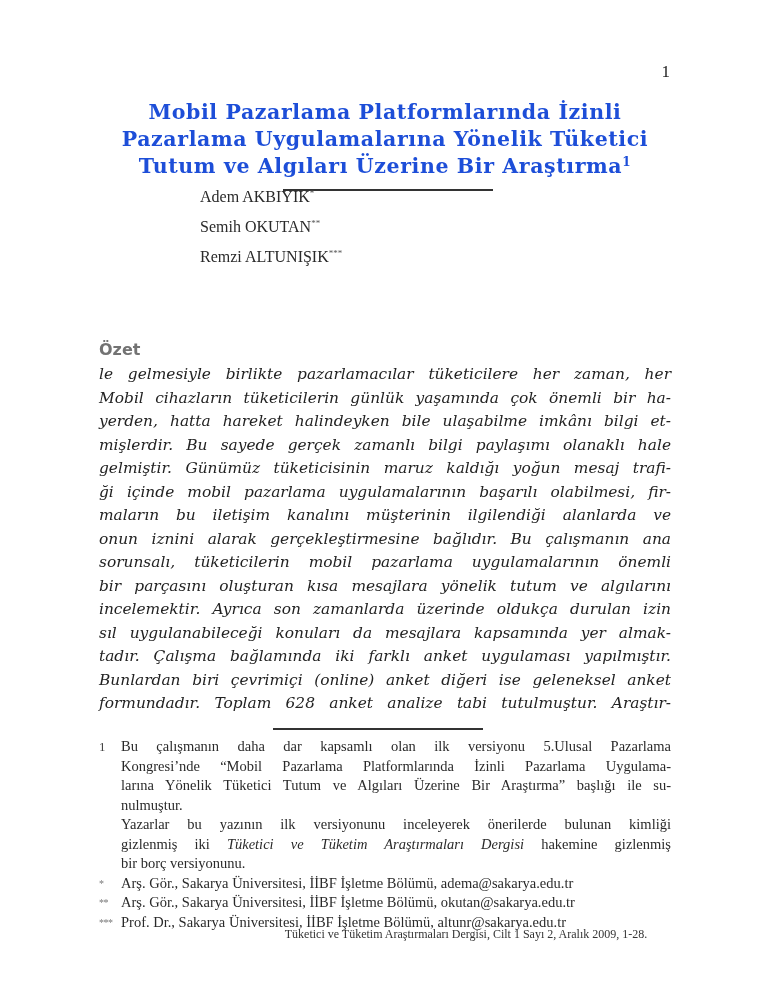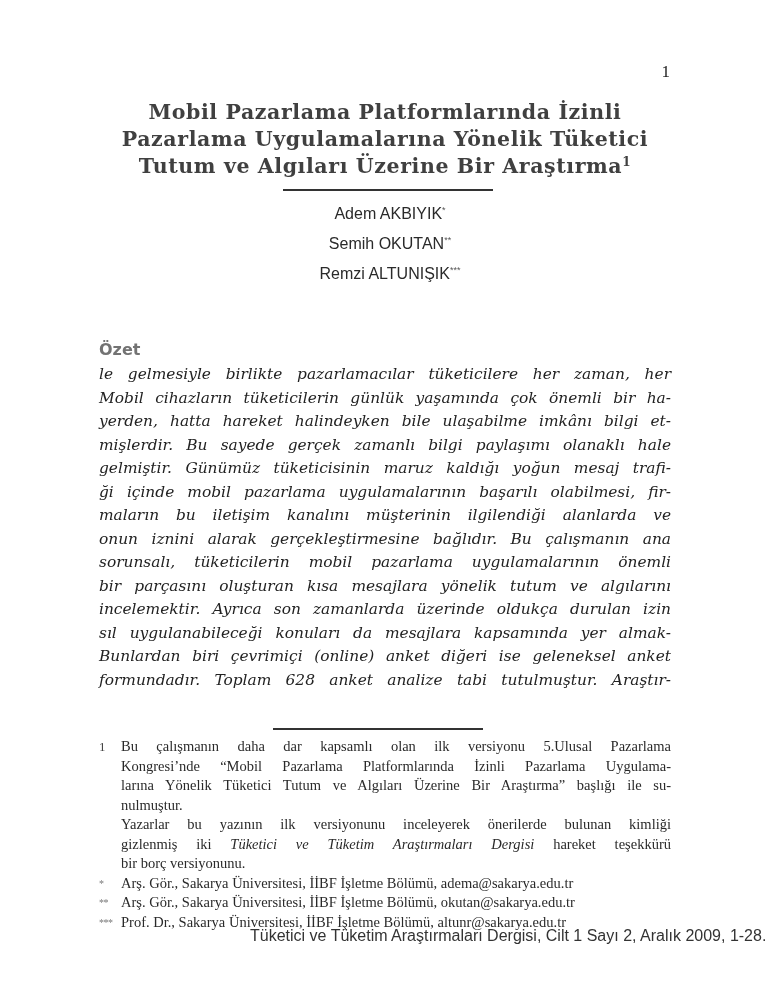--- a/index.html
+++ b/index.html
@@ -31,44 +31,43 @@
       left: 90px;
       width: 590px;
       text-align: center;
     }
     .title-line {
       font-family: "DejaVu Serif", serif;
       font-weight: bold;
       font-size: 20.5px;
       line-height: 27px;
       letter-spacing: 0.6px;
-      color: #404040;
+      color: #1d4ed8;
       white-space: nowrap;
     }
     .title-line sup {
       font-size: 12px;
       font-weight: bold;
       vertical-align: 7px;
       line-height: 0;
     }
     .title-rule {
       position: absolute;
       top: 189px;
       left: 283px;
       width: 210px;
       height: 0;
       border-top: 2px solid #333;
     }
     .authors {
       position: absolute;
-      top: 203px;
+      top: 186px;
       left: 200px;
       width: 380px;
-      text-align: center;
-      font-family: Liberation Sans, sans-serif;
+      font-family: Liberation Serif, serif;
       font-size: 16px;
       color: #2a2a2a;
     }
     .author {
       height: 30px;
       line-height: 22px;
     }
     .author sup {
       font-size: 9px;
       vertical-align: 6px;
@@ -151,23 +150,23 @@
       text-align-last: left;
     }
     .fn-text-line em {
       font-style: italic;
     }
     .journal-footer {
       position: absolute;
       top: 927px;
       left: 250px;
       width: 432px;
-      text-align: right;
-      font-family: Liberation Sans, sans-serif;
-      font-size: 16px;
+      text-align: center;
+      font-family: Liberation Serif, serif;
+      font-size: 12px;
       color: #333;
       white-space: nowrap;
     }
   </style>
 </head>
 <body>
 
 <div class="page-number">1</div>
 
 <div class="title-block">
@@ -192,37 +191,38 @@
   <span class="abs-line">yerden, hatta hareket halindeyken bile ulaşabilme imkânı bilgi et-</span>
   <span class="abs-line">mişlerdir. Bu sayede gerçek zamanlı bilgi paylaşımı olanaklı hale</span>
   <span class="abs-line">gelmiştir. Günümüz tüketicisinin maruz kaldığı yoğun mesaj trafi-</span>
   <span class="abs-line">ği içinde mobil pazarlama uygulamalarının başarılı olabilmesi, fir-</span>
   <span class="abs-line">maların bu iletişim kanalını müşterinin ilgilendiği alanlarda ve</span>
   <span class="abs-line">onun iznini alarak gerçekleştirmesine bağlıdır. Bu çalışmanın ana</span>
   <span class="abs-line">sorunsalı, tüketicilerin mobil pazarlama uygulamalarının önemli</span>
   <span class="abs-line">bir parçasını oluşturan kısa mesajlara yönelik tutum ve algılarını</span>
   <span class="abs-line">incelemektir. Ayrıca son zamanlarda üzerinde oldukça durulan izin</span>
   <span class="abs-line">sıl uygulanabileceği konuları da mesajlara kapsamında yer almak-</span>
+  <span class="abs-line">tadır. Çalışma bağlamında iki farklı anket uygulaması yapılmıştır.</span>
   <span class="abs-line">Bunlardan biri çevrimiçi (online) anket diğeri ise geleneksel anket</span>
   <span class="abs-line last">formundadır. Toplam 628 anket analize tabi tutulmuştur. Araştır-</span>
 </div>
 
 <div class="footnote-rule"></div>
 
 <div class="footnotes">
   <div class="fn">
     <span class="fn-marker">1</span>
     <span class="fn-text-line">Bu çalışmanın daha dar kapsamlı olan ilk versiyonu 5.Ulusal Pazarlama</span>
     <span class="fn-text-line">Kongresi’nde “Mobil Pazarlama Platformlarında İzinli Pazarlama Uygulama-</span>
     <span class="fn-text-line">larına Yönelik Tüketici Tutum ve Algıları Üzerine Bir Araştırma” başlığı ile su-</span>
     <span class="fn-text-line left">nulmuştur.</span>
   </div>
   <div class="fn">
     <span class="fn-text-line">Yazarlar bu yazının ilk versiyonunu inceleyerek önerilerde bulunan kimliği</span>
-    <span class="fn-text-line"><span>gizlenmiş iki </span><em>Tüketici ve Tüketim Araştırmaları Dergisi</em><span> hareket teşekkürü</span></span>
+    <span class="fn-text-line"><span>gizlenmiş iki </span><em>Tüketici ve Tüketim Araştırmaları Dergisi</em><span> hakemine gizlenmiş</span></span>
     <span class="fn-text-line left">bir borç versiyonunu.</span>
   </div>
   <div class="fn">
     <span class="fn-marker star">*</span>
     <span class="fn-text-line left">Arş. Gör., Sakarya Üniversitesi, İİBF İşletme Bölümü, adema@sakarya.edu.tr</span>
   </div>
   <div class="fn">
     <span class="fn-marker star">**</span>
     <span class="fn-text-line left">Arş. Gör., Sakarya Üniversitesi, İİBF İşletme Bölümü, okutan@sakarya.edu.tr</span>
   </div>

